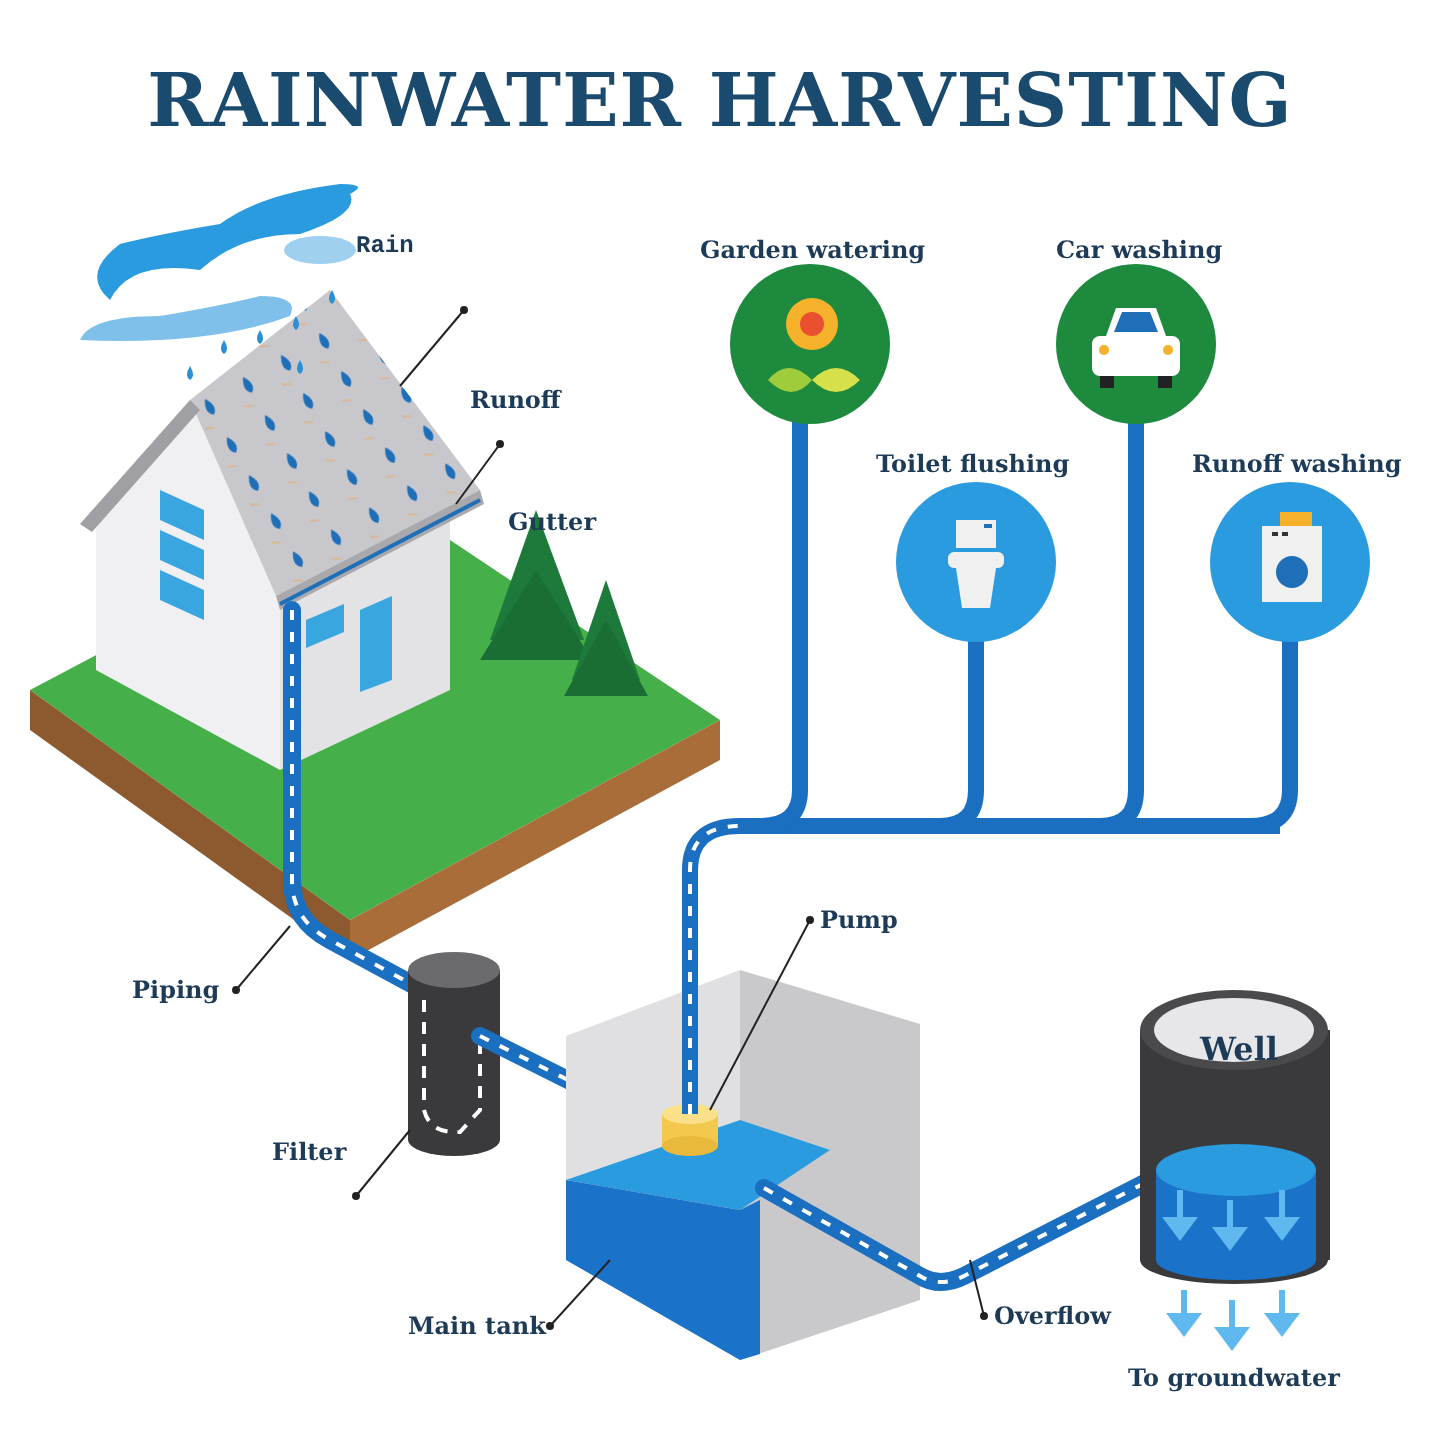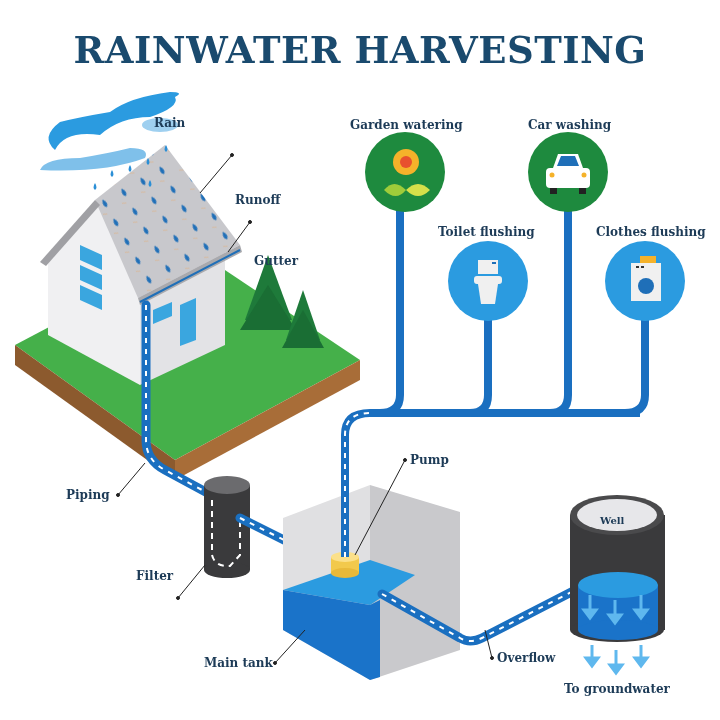--- a/index.html
+++ b/index.html
@@ -1,20 +1,20 @@
 <!DOCTYPE html>
 <html><head>
 <meta charset="utf-8">
 <style>
   html, body { margin: 0; padding: 0; background: #ffffff; }
   .canvas { position: relative; width: 720px; height: 720px; overflow: hidden; background: #ffffff; font-family: "DejaVu Serif", serif; }
   .title { position: absolute; left: 0; top: 28px; width: 720px; text-align: center; font-family: "DejaVu Serif", serif; font-weight: 900; font-size: 37px; color: #1a4a6e; letter-spacing: 0.5px; }
   svg.art { position: absolute; left: 0; top: 0; }
   .lbl { position: absolute; font-family: "DejaVu Serif", serif; font-weight: bold; font-size: 12px; color: #1d3b57; white-space: nowrap; }
-  .well-lbl { position: absolute; font-family: "DejaVu Serif", serif; font-weight: bold; font-size: 10px; color: #1d3b57; }
+  .well-lbl { position: absolute; font-family: "DejaVu Serif", serif; font-weight: bold; font-size: 16px; color: #1d3b57; }
 </style>
 </head>
 <body>
 
 <div class="canvas">
   <div class="title">RAINWATER HARVESTING</div>
 
   <svg class="art" width="720" height="720" viewBox="0 0 720 720">
     <defs>
       <pattern id="drops" width="22" height="22" patternUnits="userSpaceOnUse" patternTransform="rotate(-30)">
@@ -182,28 +182,28 @@
         <circle cx="178" cy="598" r="1.5"></circle>
       <line x1="275" y1="663" x2="305" y2="630"></line>
         <circle cx="275" cy="663" r="1.5"></circle>
       <line x1="355" y1="555" x2="405" y2="460"></line>
         <circle cx="405" cy="460" r="1.5"></circle>
       <line x1="492" y1="658" x2="485" y2="630"></line>
         <circle cx="492" cy="658" r="1.5"></circle>
     </g>
   </svg>
 
-  <div class="lbl" style="left:154px;top:116px;">Rain</div>
+  <div class="lbl" style="left:178px;top:116px;font-family:Liberation Mono, monospace;">Rain</div>
   <div class="lbl" style="left:235px;top:148px;margin-top:45px;">Runoff</div>
   <div class="lbl" style="left:254px;top:214px;margin-top:40px;">Gutter</div>
   <div class="lbl" style="left:66px;top:488px;">Piping</div>
   <div class="lbl" style="left:136px;top:569px;">Filter</div>
   <div class="lbl" style="left:204px;top:656px;">Main tank</div>
   <div class="lbl" style="left:410px;top:453px;text-align:center;">Pump</div>
   <div class="lbl" style="left:497px;top:651px;">Overflow</div>
   <div class="well-lbl" style="left:600px;top:515px;">Well</div>
   <div class="lbl" style="left:564px;top:682px;">To groundwater</div>
 
   <div class="lbl" style="left:350px;top:118px;">Garden watering</div>
   <div class="lbl" style="left:528px;top:118px;">Car washing</div>
   <div class="lbl" style="left:438px;top:225px;">Toilet flushing</div>
-  <div class="lbl" style="left:596px;top:225px;">Clothes flushing</div>
+  <div class="lbl" style="left:596px;top:225px;">Runoff washing</div>
 </div>
 
 </body></html>

